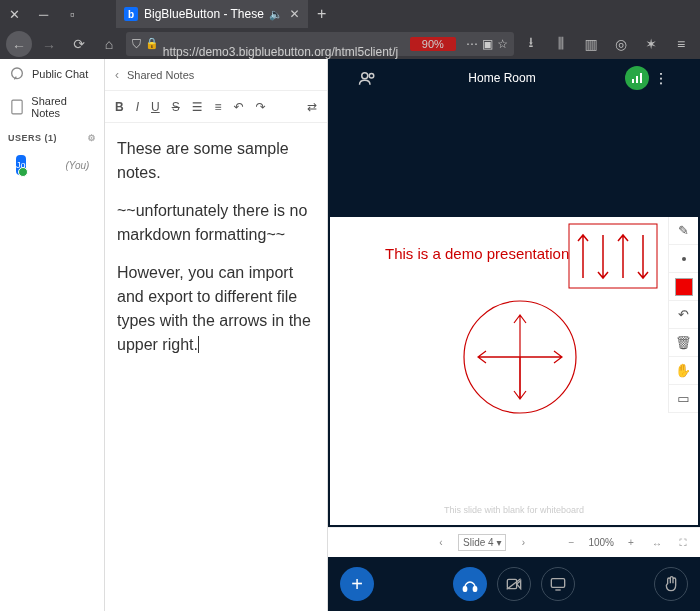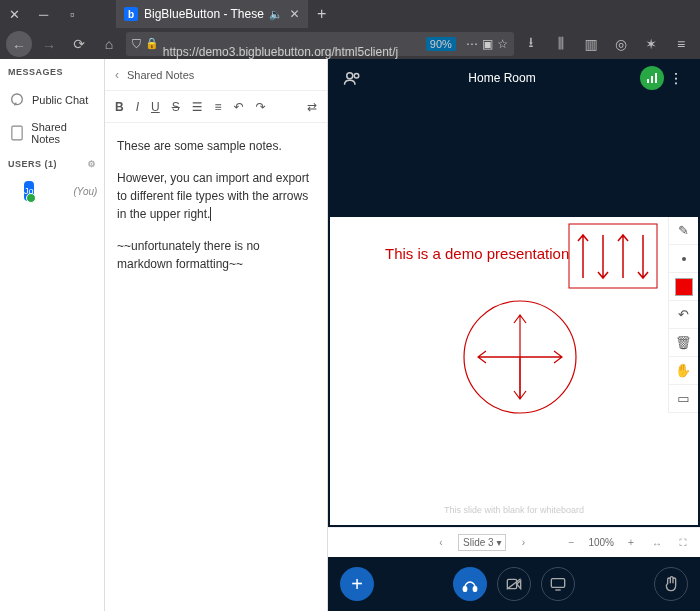--- a/index.html
+++ b/index.html
@@ -16,46 +16,46 @@
 .tab .snd { color: #ccc; font-size: 11px; }
 .tab .close { color: #ccc; font-size: 12px; }
 .newtab { width: 28px; display: flex; align-items: center; justify-content: center; color: #ccc; font-size: 16px; }
 
 .nav-bar { height: 31px; background: #38383d; display: flex; align-items: center; padding: 0 6px; gap: 4px; }
 .nav-btn { width: 26px; height: 26px; display: flex; align-items: center; justify-content: center; color: #bbb; font-size: 14px; }
 .nav-btn.back { background: #5a5a5f; border-radius: 50%; width: 26px; height: 26px; }
 .url-bar { flex: 1; background: #4a4a4f; height: 24px; border-radius: 3px; display: flex; align-items: center; padding: 0 6px; color: #ccc; font-size: 12px; gap: 4px; }
 .url-bar .lock { font-size: 11px; }
 .url-bar .url { flex: 1; white-space: nowrap; overflow: hidden; margin-top: 16px; }
-.url-bar .zoom { font-size: 11px; background: #0369a1; padding: 1px 4px; border-radius: 2px; }
+.url-bar .zoom { font-size: 11px; background: #b91c1c; padding: 1px 12px; border-radius: 2px; }
 
 
 .app { display: flex; height: 552px; }
 .sidebar { width: 105px; background: #fff; border-right: 1px solid #ddd; display: flex; flex-direction: column; font-size: 10px; }
 .sb-header { padding: 8px; font-weight: bold; color: #555; font-size: 9px; letter-spacing: 0.5px; }
 .sb-header.users { display: flex; justify-content: space-between; align-items: center; }
 .sb-item { display: flex; align-items: center; padding: 6px 8px; gap: 6px; color: #333; font-size: 11px; }
 .sb-icon { width: 18px; height: 18px; display: flex; align-items: center; justify-content: center; color: #888; }
-.sb-user { display: flex; align-items: center; padding: 4px 24px; gap: 20px; font-size: 10px; }
+.sb-user { display: flex; align-items: center; padding: 4px 16px; gap: 20px; font-size: 10px; }
 .avatar { width: 20px; height: 20px; background: #0d6efd; border-radius: 4px; color: #fff; font-size: 9px; display: flex; align-items: center; justify-content: center; position: relative; }
 .avatar::after { content: ''; position: absolute; bottom: -2px; right: -2px; width: 8px; height: 8px; background: #28a745; border: 1px solid #fff; border-radius: 50%; }
 .user-name { white-space: nowrap; overflow: hidden; text-overflow: ellipsis; flex: 1; }
 .user-you { font-style: italic; color: #888; }
 
 .notes-panel { width: 223px; border-right: 1px solid #ddd; display: flex; flex-direction: column; }
 .notes-header { height: 32px; display: flex; align-items: center; padding: 0 10px; gap: 8px; border-bottom: 1px solid #eee; font-size: 11px; color: #555; }
 .notes-header .back-caret { font-size: 12px; color: #888; }
 .notes-toolbar { height: 32px; display: flex; align-items: center; padding: 0 10px; gap: 12px; border-bottom: 1px solid #eee; color: #555; font-size: 12px; font-family: serif; }
 .notes-toolbar .tb { cursor: pointer; }
 .notes-toolbar .exp { margin-left: auto; }
-.notes-body { padding: 14px 12px; font-size: 12px; color: #333; line-height: 1.5; }
+.notes-body { padding: 14px 12px; font-size: 16px; color: #333; line-height: 1.5; }
 .notes-body p { margin-bottom: 14px; }
 
 .main { flex: 1; background: #06172a; display: flex; flex-direction: column; position: relative; }
-.main-header { height: 38px; background: #06172a; display: flex; align-items: center; padding: 0 12px; color: #fff; font-size: 12px; }
+.main-header { height: 38px; background: #06172a; display: flex; align-items: center; padding: 0 27px; color: #fff; font-size: 12px; }
 .main-header .title { flex: 1; text-align: center; }
 .mh-btn { width: 24px; height: 24px; display: flex; align-items: center; justify-content: center; border-radius: 50%; }
 .mh-btn.conn { background: #28a745; color: #fff; font-size: 10px; }
 .mh-btn.opts { color: #fff; font-size: 14px; }
 
 .pres-area { flex: 1; display: flex; flex-direction: column; position: relative; padding-top: 120px; }
 .slide-wrap { flex: 1; display: flex; background: #fff; margin: 0 2px 2px 2px; position: relative; }
 .slide { flex: 1; position: relative; background: #fff; }
 .slide-text { position: absolute; top: 28px; left: 55px; color: #c00; font-size: 15px; }
 .slide-svg { position: absolute; }
@@ -113,21 +113,20 @@
     <div class="nav-btn">▥</div>
     <div class="nav-btn">◎</div>
     <div class="nav-btn">✶</div>
     <div class="nav-btn">≡</div>
   </div>
 </div>
 
 <div class="app">
 
   <div class="sidebar">
-    <div class="sb-header">MESSAGES</div>
     <div class="sb-item">
       <span class="sb-icon">
         <svg width="16" height="16" viewBox="0 0 24 24" fill="none" stroke="#888" stroke-width="2">
             <circle cx="12" cy="11" r="8"></circle>
             <path d="M8 20l3-4"></path>
           </svg>
       </span>
       <span>Public Chat</span>
     </div>
     <div class="sb-item">
@@ -160,22 +159,22 @@
       <span class="tb" style="text-decoration:underline">U</span>
       <span class="tb" style="text-decoration:line-through">S</span>
       <span class="tb">☰</span>
       <span class="tb">≡</span>
       <span class="tb">↶</span>
       <span class="tb">↷</span>
       <span class="tb exp">⇄</span>
     </div>
     <div class="notes-body">
       <p>These are some sample notes.</p>
+      <p>~~unfortunately there is no markdown formatting~~</p>
       <p><span>However, you can import and export to different file types with the arrows in the upper right.</span> <span style="border-left:1px solid #333; animation:blink 1s infinite"></span></p>
-      <p>~~unfortunately there is no markdown formatting~~</p>
     </div>
   </div>
 
   <div class="main">
     <div class="main-header">
       <span class="mh-btn" style="color:#ccc">
         <svg width="18" height="14" viewBox="0 0 24 18" fill="none" stroke="#ccc" stroke-width="2">
             <circle cx="9" cy="6" r="4"></circle>
             <path d="M2 18c0-4 3-6 7-6s7 2 7 6"></path>
             <circle cx="18" cy="6" r="3"></circle>
@@ -222,21 +221,21 @@
           <div class="wb-btn dot"></div>
           <div class="wb-btn color"></div>
           <div class="wb-btn">↶</div>
           <div class="wb-btn">🗑</div>
           <div class="wb-btn">✋</div>
           <div class="wb-btn">▭</div>
         </div>
       </div>
       <div class="slide-nav">
         <span class="sn-btn">‹</span>
-        <span class="sn-select"><span>Slide 3</span> ▾</span>
+        <span class="sn-select"><span>Slide 4</span> ▾</span>
         <span class="sn-btn">›</span>
         <span style="width:14px"></span>
         <span class="sn-btn">−</span>
         <span>100%</span>
         <span class="sn-btn">+</span>
         <span class="sn-btn">↔</span>
         <span class="sn-btn">⛶</span>
       </div>
     </div>
 

